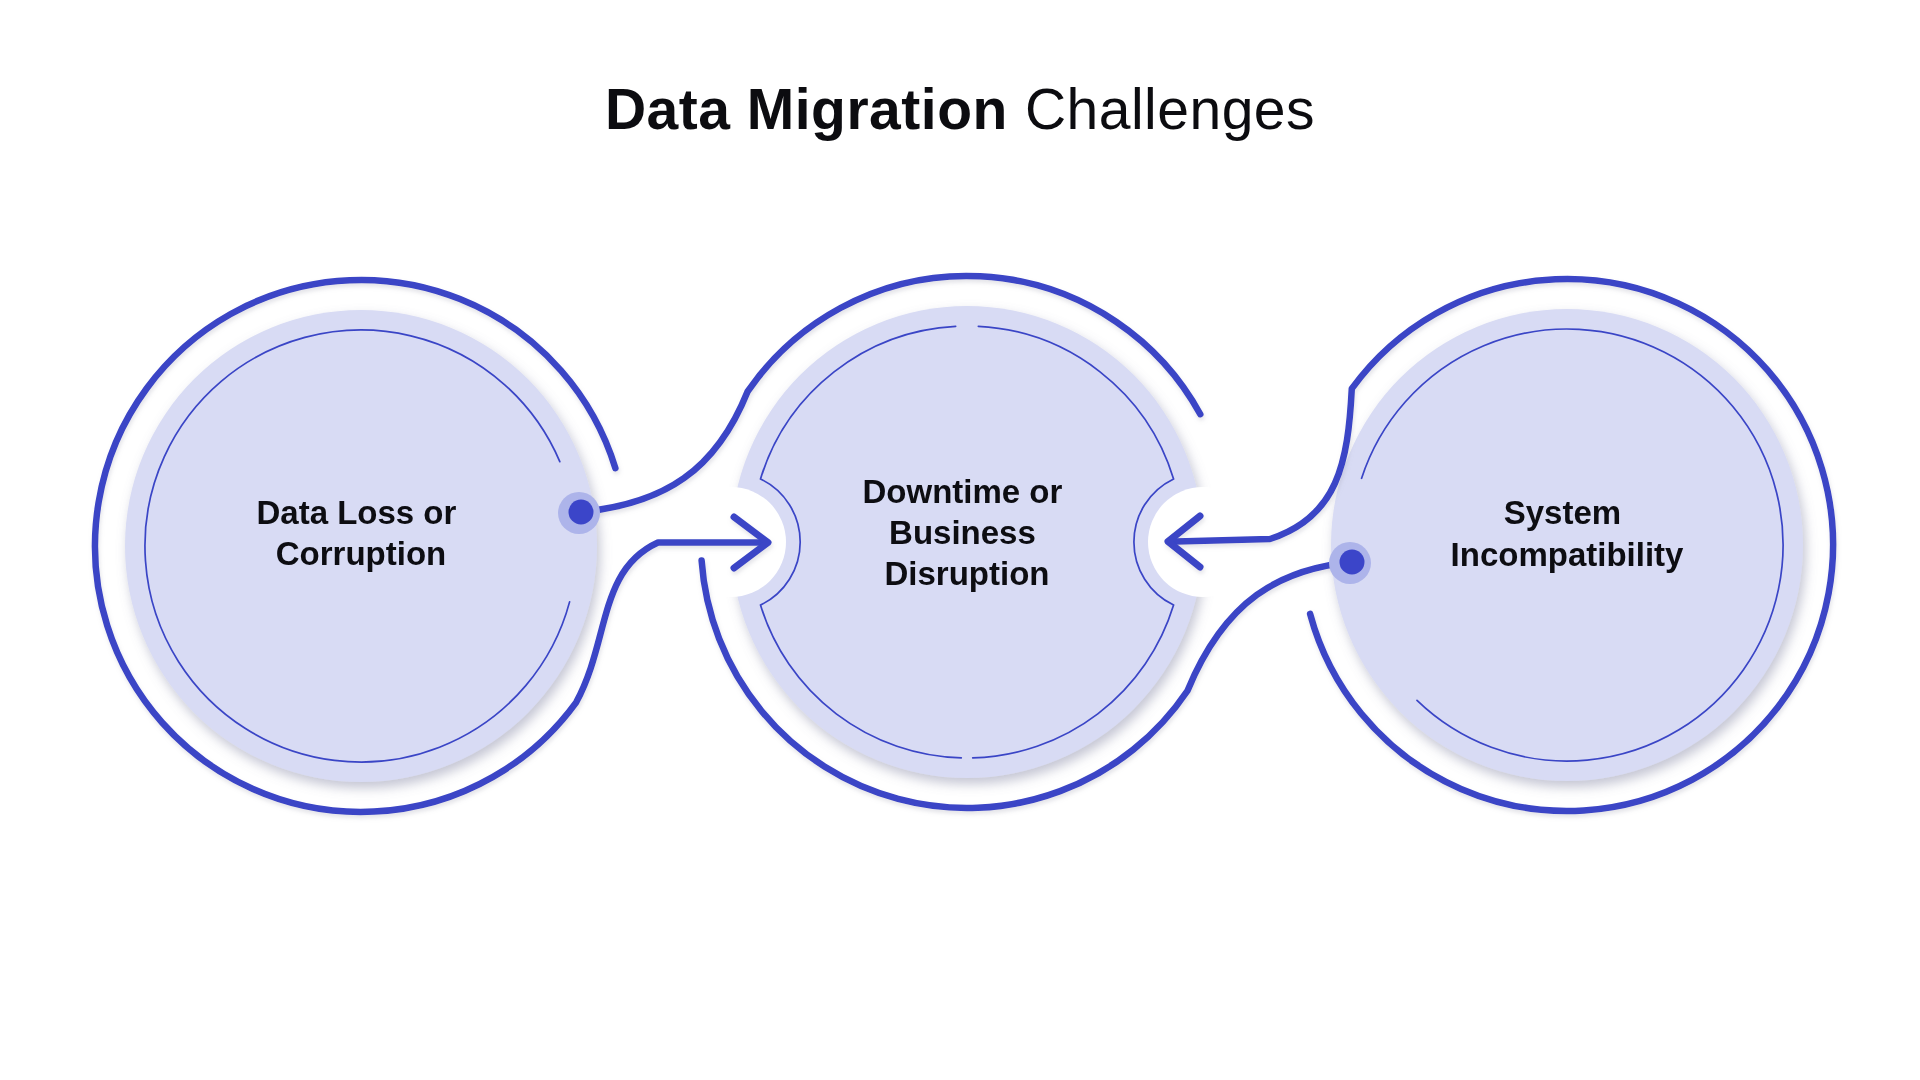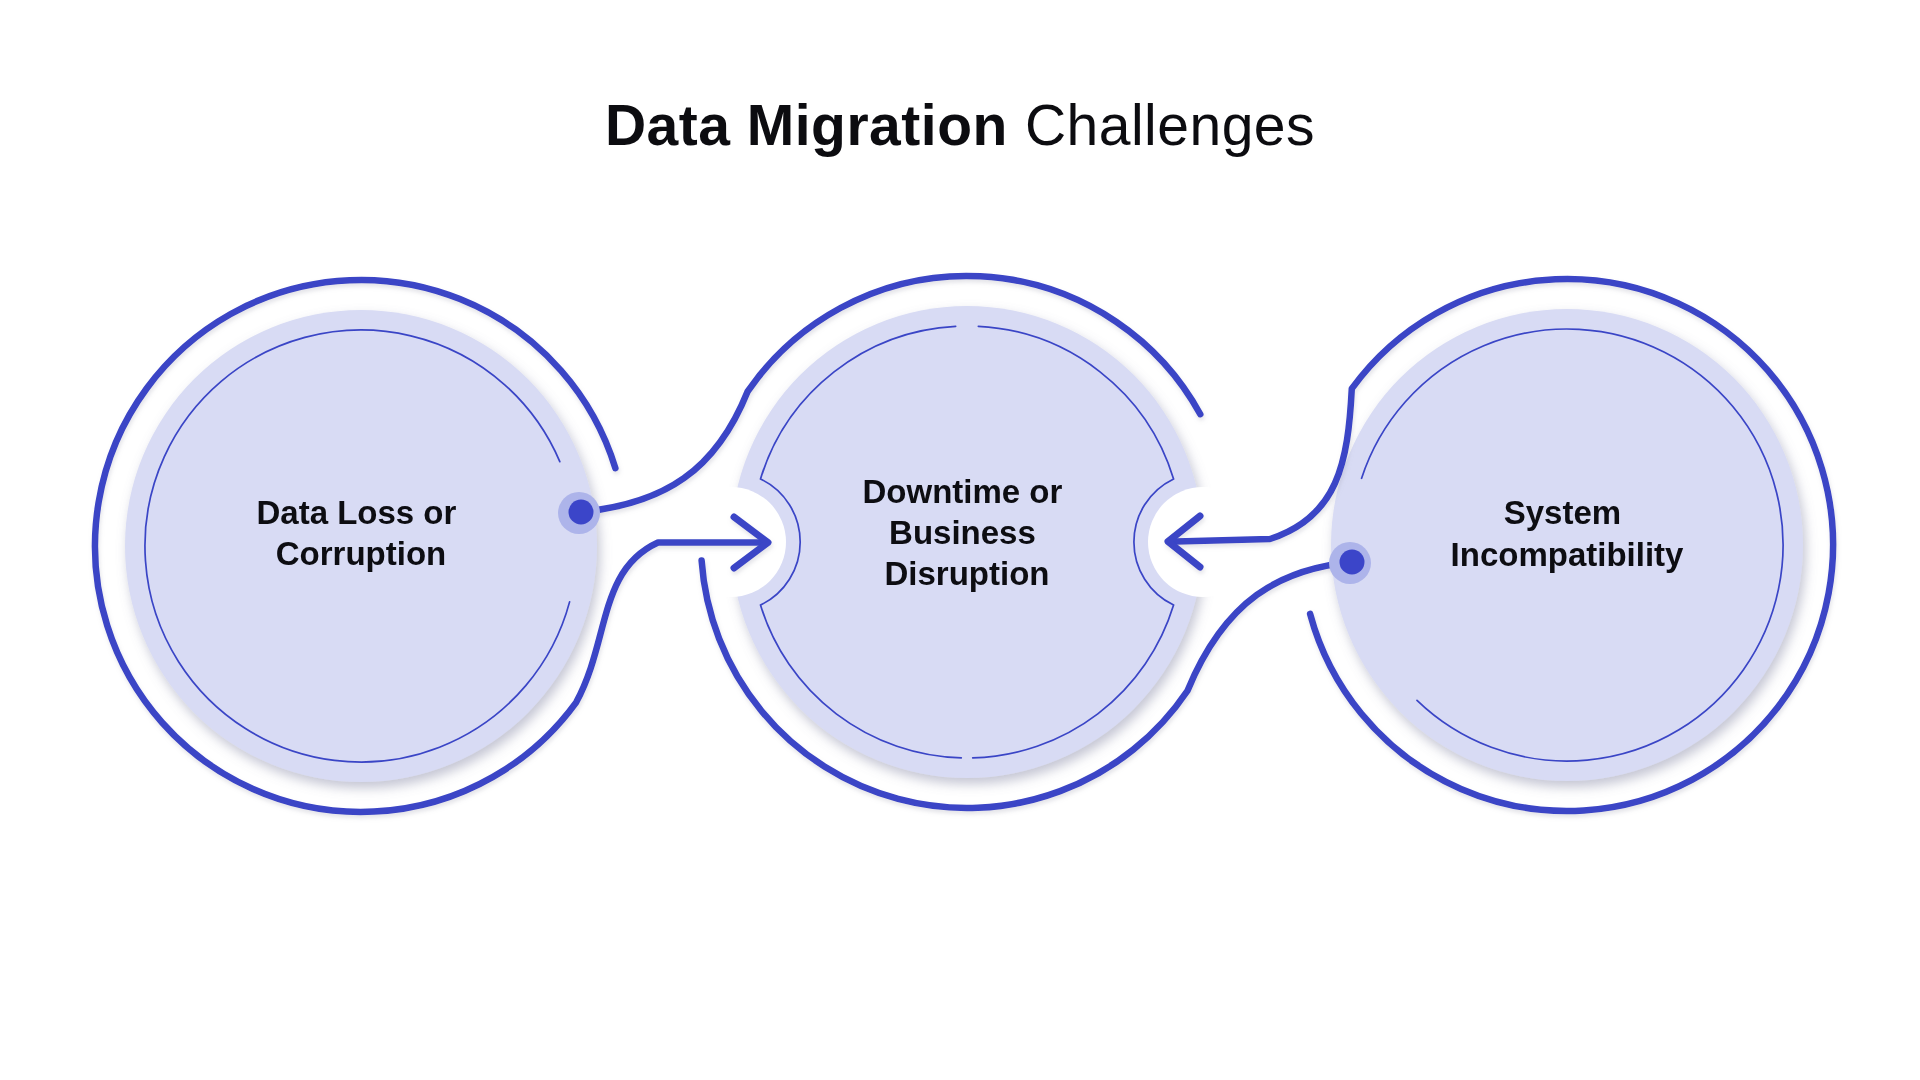--- a/index.html
+++ b/index.html
@@ -11,21 +11,20 @@
     font-family:"Liberation Sans", sans-serif;
   }
   .title{
     position:absolute;
     left:0;right:0;top:76px;
     text-align:center;
     font-size:57px;
     color:#0c0c10;
     letter-spacing:.5px;
     white-space:nowrap;
-    margin-top:16px;
   }
   .title .t-bold{font-weight:700;}
   .title .t-reg{font-weight:400;margin-left:.30em;}
   svg{position:absolute;left:0;top:0;}
   .node-label{
     font-family:"Liberation Sans", sans-serif;
     font-weight:700;
     font-size:33px;
     fill:#0d0d12;
   }

